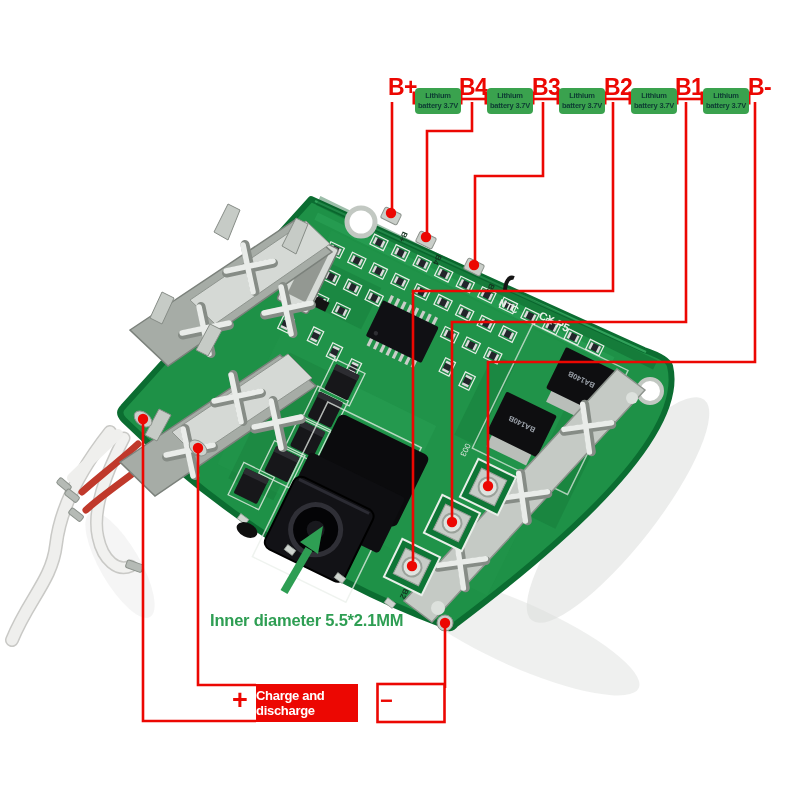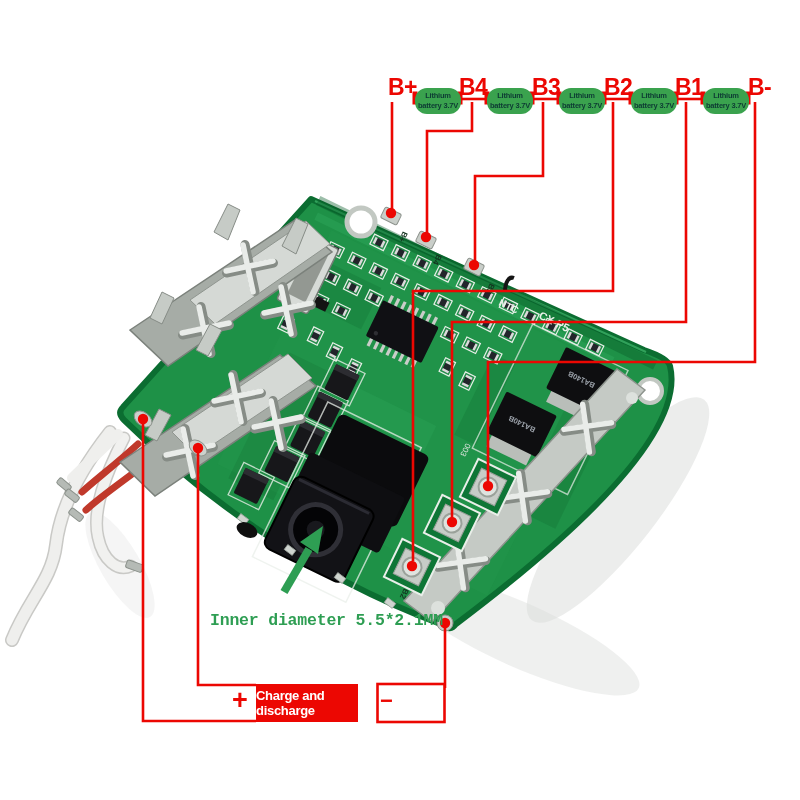--- a/index.html
+++ b/index.html
@@ -1,24 +1,24 @@
 <!DOCTYPE html>
 <html><head>
 <meta charset="utf-8">
 <style>
   html,body{margin:0;padding:0;background:#fff;}
   #stage{position:relative;width:800px;height:800px;background:#fff;overflow:hidden;
          font-family:"Liberation Sans",sans-serif;}
   #art{position:absolute;left:0;top:0;z-index:1;}
   .ov{position:absolute;z-index:2;}
   .t-label{font-weight:bold;color:#ec0702;font-size:23px;letter-spacing:-0.5px;line-height:1;}
-  .cell{width:46px;height:26px;background:#3aa24e;border-radius:12px;color:#0d3b33;
+  .cell{width:46px;height:26px;background:#3aa24e;border-radius:4px;color:#0d3b33;
         font-size:7.5px;font-weight:bold;text-align:center;line-height:1.3;
         padding-top:3px;box-sizing:border-box;letter-spacing:-0.2px;}
-  .note-green{font-size:16.5px;font-weight:bold;color:#2e9e53;letter-spacing:-0.2px;font-family:Liberation Mono, monospace;}
+  .note-green{font-size:16.5px;font-weight:bold;color:#2e9e53;letter-spacing:-0.2px;}
   .charge-box{left:256px;top:684px;width:102px;height:38px;background:#ec0702;color:#fff;
         font-size:13px;font-weight:bold;display:flex;align-items:center;justify-content:center;
         letter-spacing:-0.3px;}
   .sign{font-weight:bold;color:#ec0702;line-height:1;}
 </style>
 </head>
 <body>
 
 <div id="stage">
 

